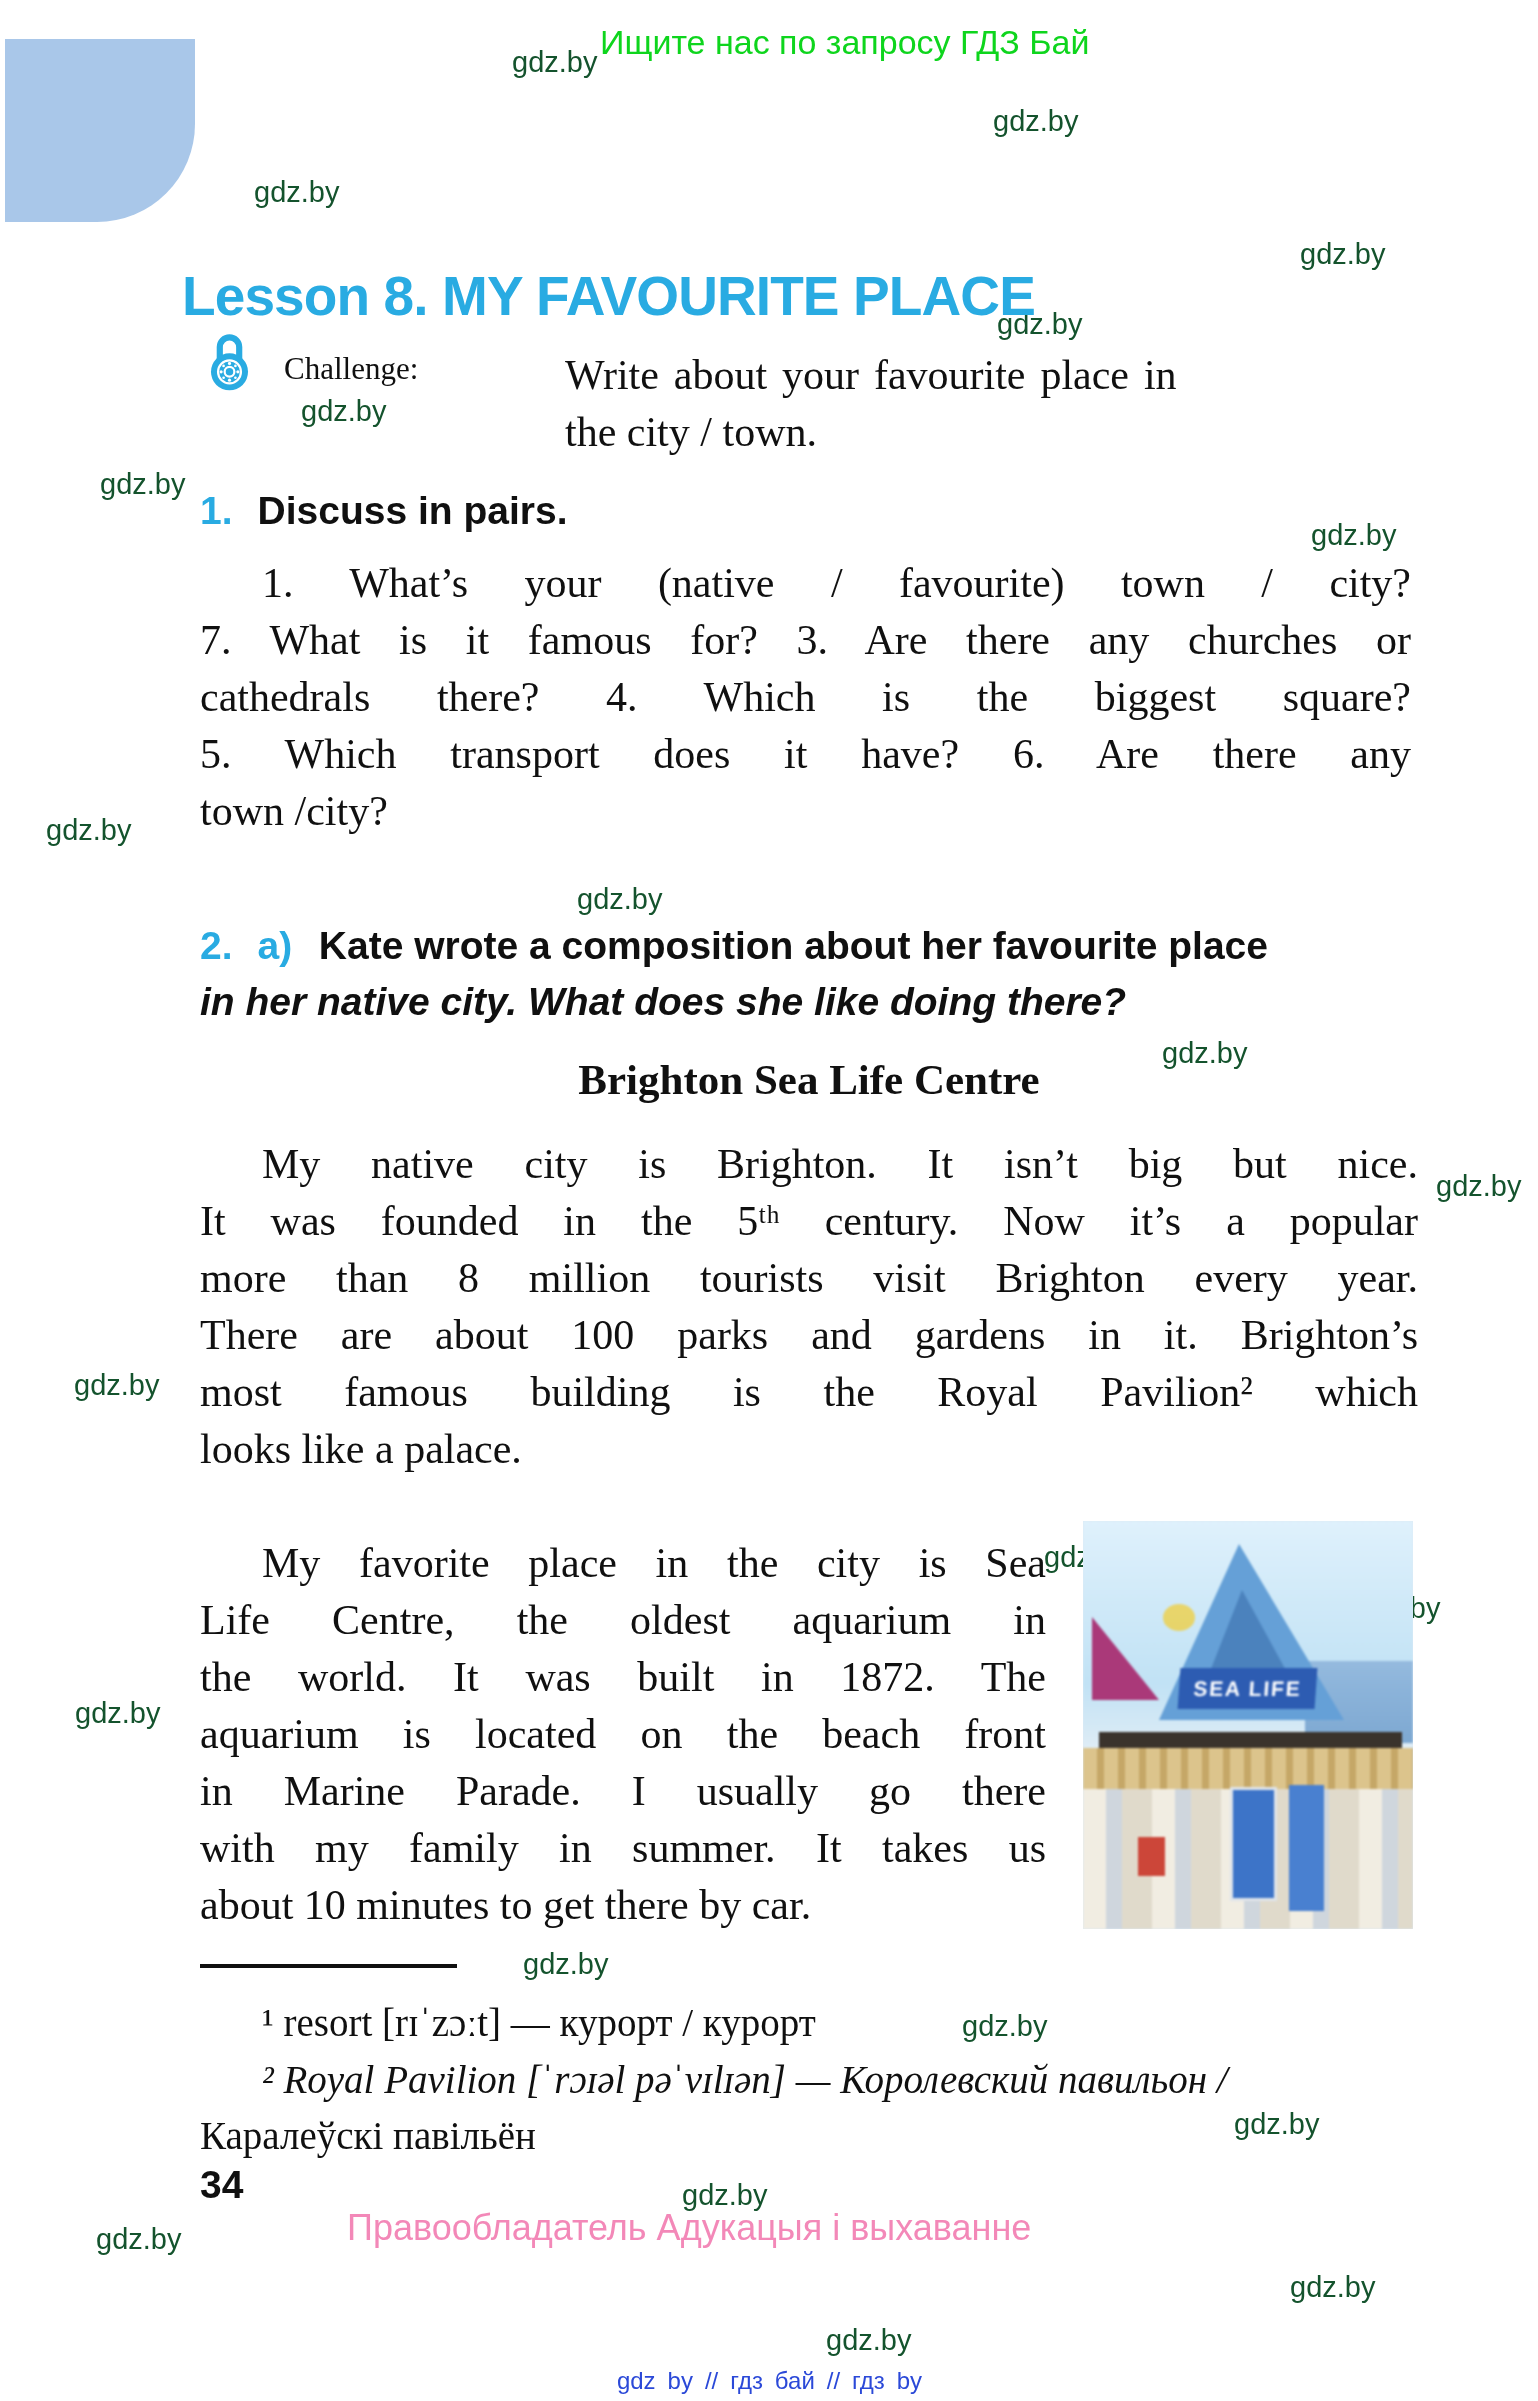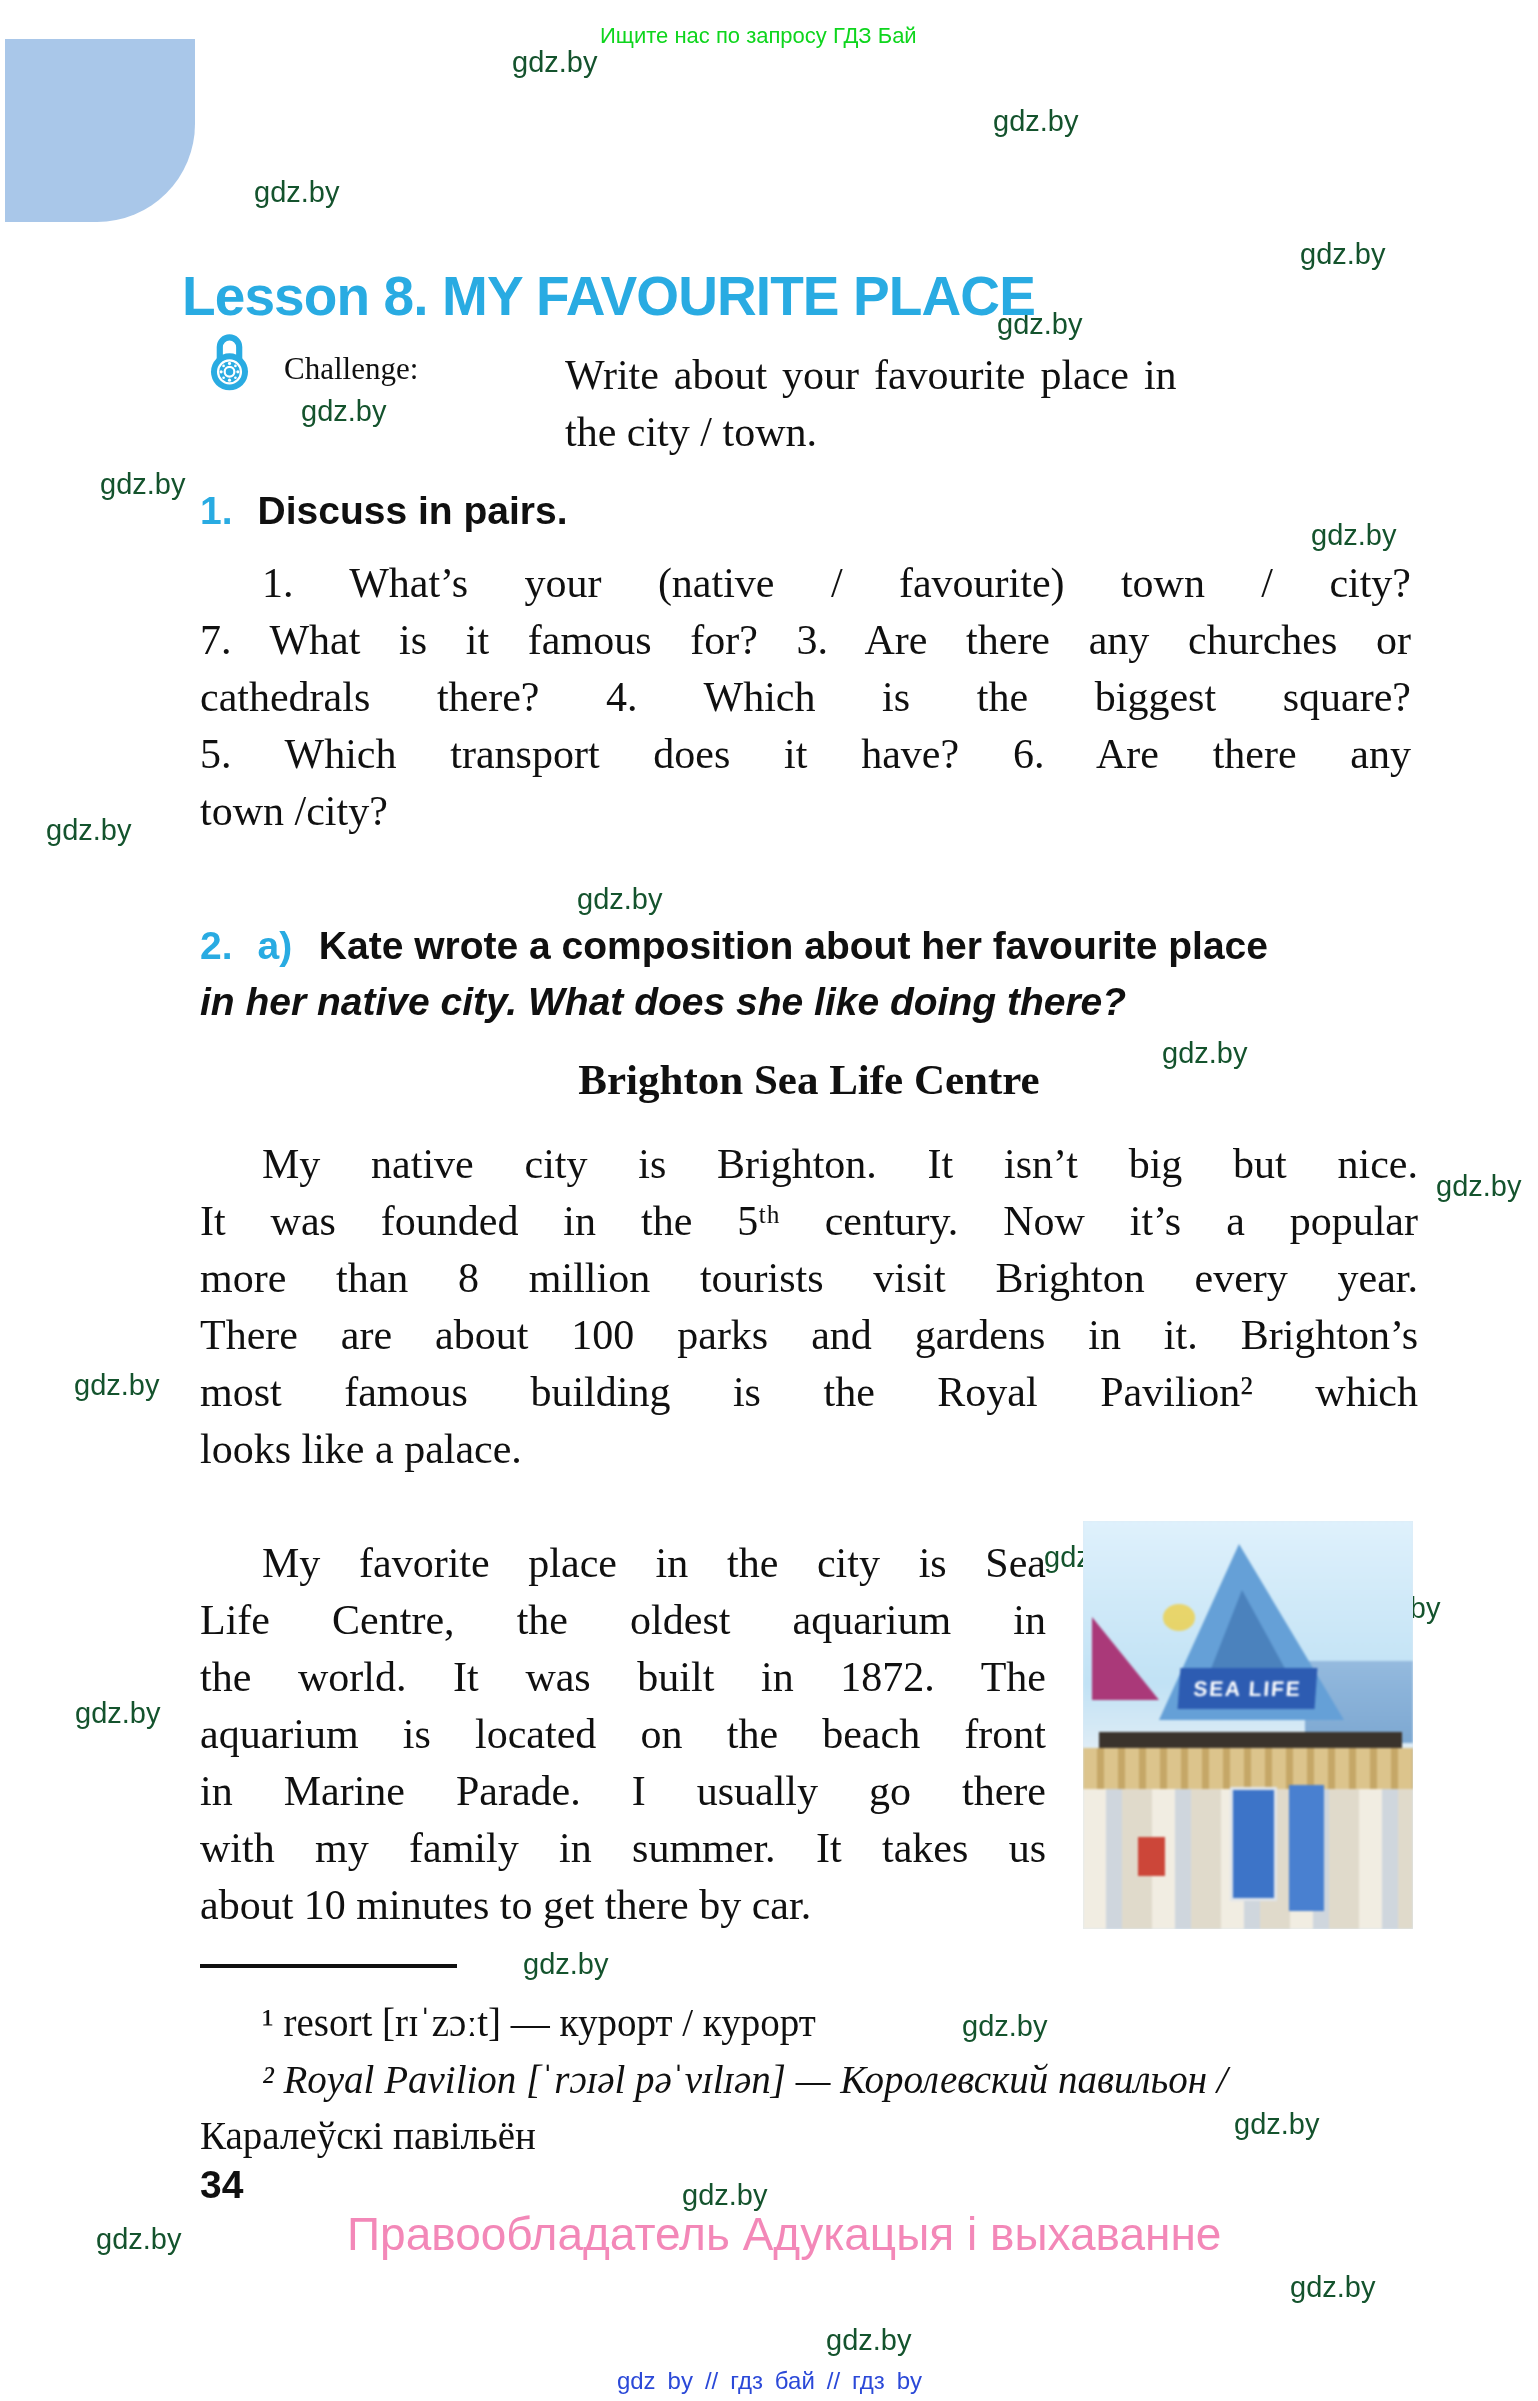--- a/index.html
+++ b/index.html
@@ -4,21 +4,21 @@
 <style>
   html,body{margin:0;padding:0;background:#fff;}
   .page{position:relative;width:1539px;height:2401px;background:#ffffff;overflow:hidden;
         font-family:"Liberation Serif","DejaVu Serif",serif;color:#101010;}
 
   
   .wm{position:absolute;font-family:"Liberation Sans","DejaVu Sans",sans-serif;
       font-size:29px;color:#14532d;white-space:nowrap;}
 
   .banner{position:absolute;left:600px;top:23px;font-family:"Liberation Sans",sans-serif;
-          font-size:22px;color:#0ed51d;white-space:nowrap;}
+          font-size:34px;color:#0ed51d;white-space:nowrap;}
 
   .corner{position:absolute;left:5.3px;top:39px;width:190px;height:183px;
           background:#a9c7e9;border-radius:0 0 98px 0;}
 
   .title{position:absolute;left:182px;top:227px;font-family:"Liberation Sans",sans-serif;
          font-weight:bold;font-size:55px;letter-spacing:-0.9px;color:#29abe2;white-space:nowrap;}
 
   .lock{position:absolute;left:209px;top:333px;}
 
   .challenge-label{position:absolute;left:284px;top:351px;font-size:31px;font-weight:normal;white-space:nowrap;text-align:center;}
@@ -77,21 +77,21 @@
 
   .fn{position:absolute;font-size:39px;white-space:nowrap;}
   .fn1{left:262px;top:2000px;}
   .fn2{left:262px;top:2057px;font-style:italic;}
   .fn3{left:200px;top:2113px;}
 
   .pagenum{position:absolute;left:200px;top:2163px;font-family:"Liberation Sans",sans-serif;
            font-weight:bold;font-size:39px;}
 
   .copyright{position:absolute;left:347px;top:2207px;font-family:"Liberation Sans",sans-serif;
-             font-size:46px;color:#f388b8;white-space:nowrap;}
+             font-size:36px;color:#f388b8;white-space:nowrap;}
 
   .footer-links{position:absolute;left:0;width:1539px;top:2367px;text-align:center;
                 font-family:"Liberation Sans",sans-serif;font-size:24px;color:#2b49d8;
                 word-spacing:5.3px;white-space:nowrap;}
 </style>
 </head>
 <body>
 
 <div class="page">
 

